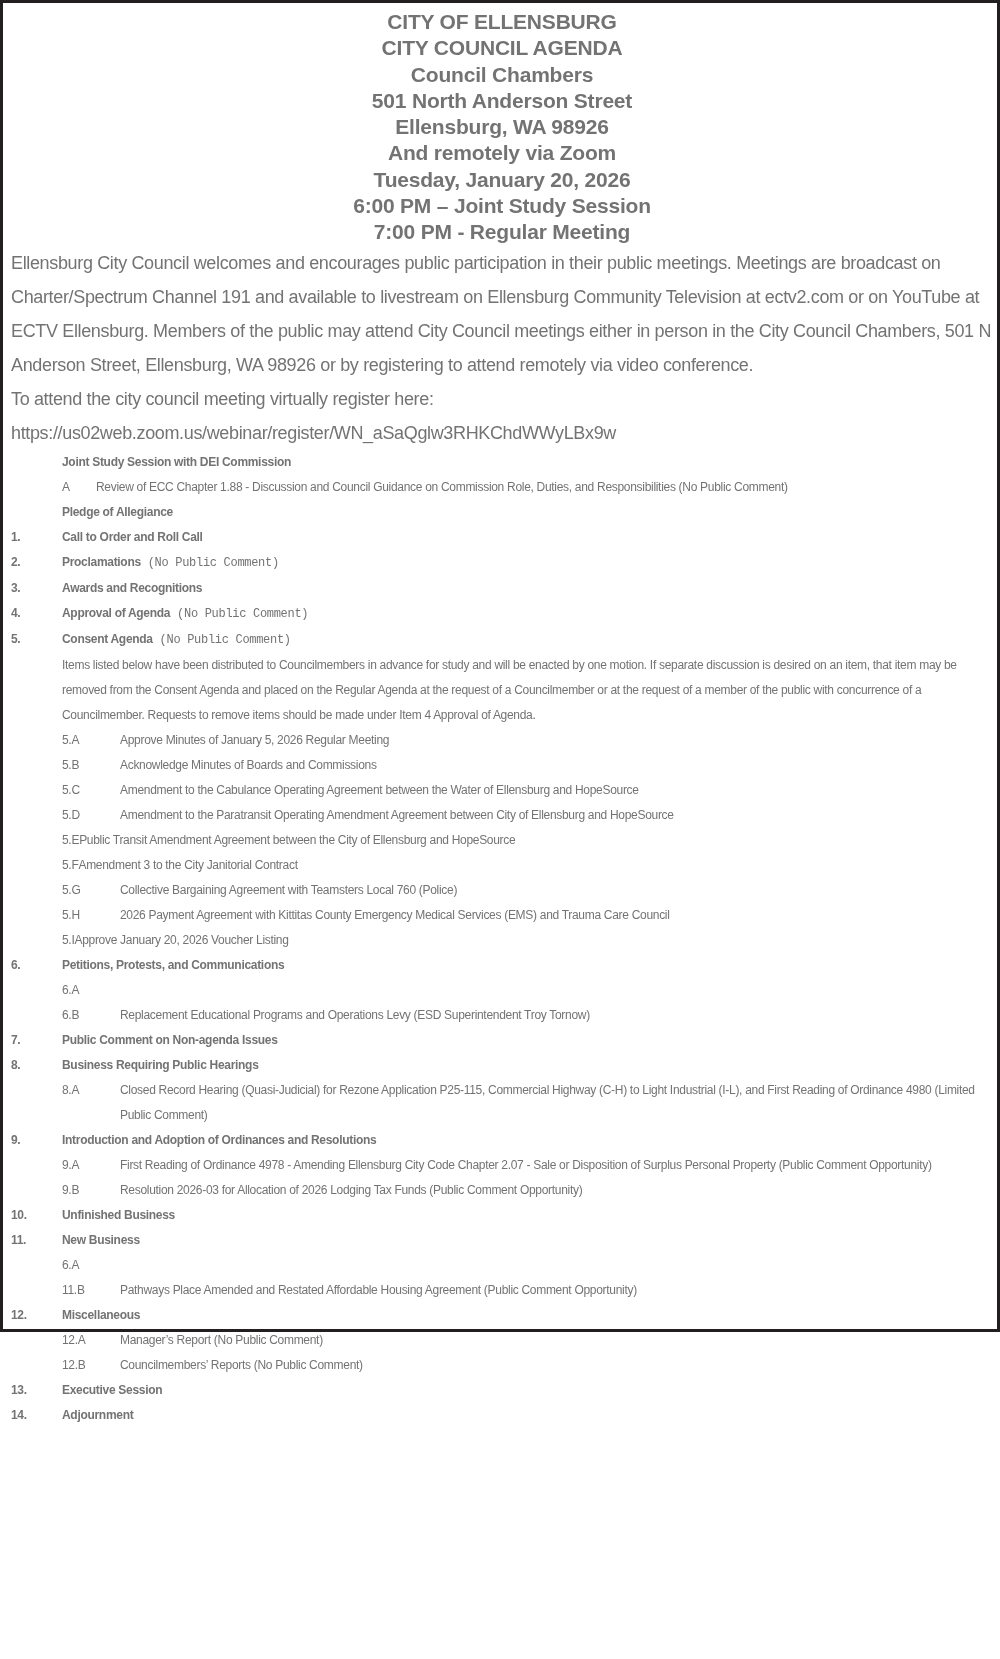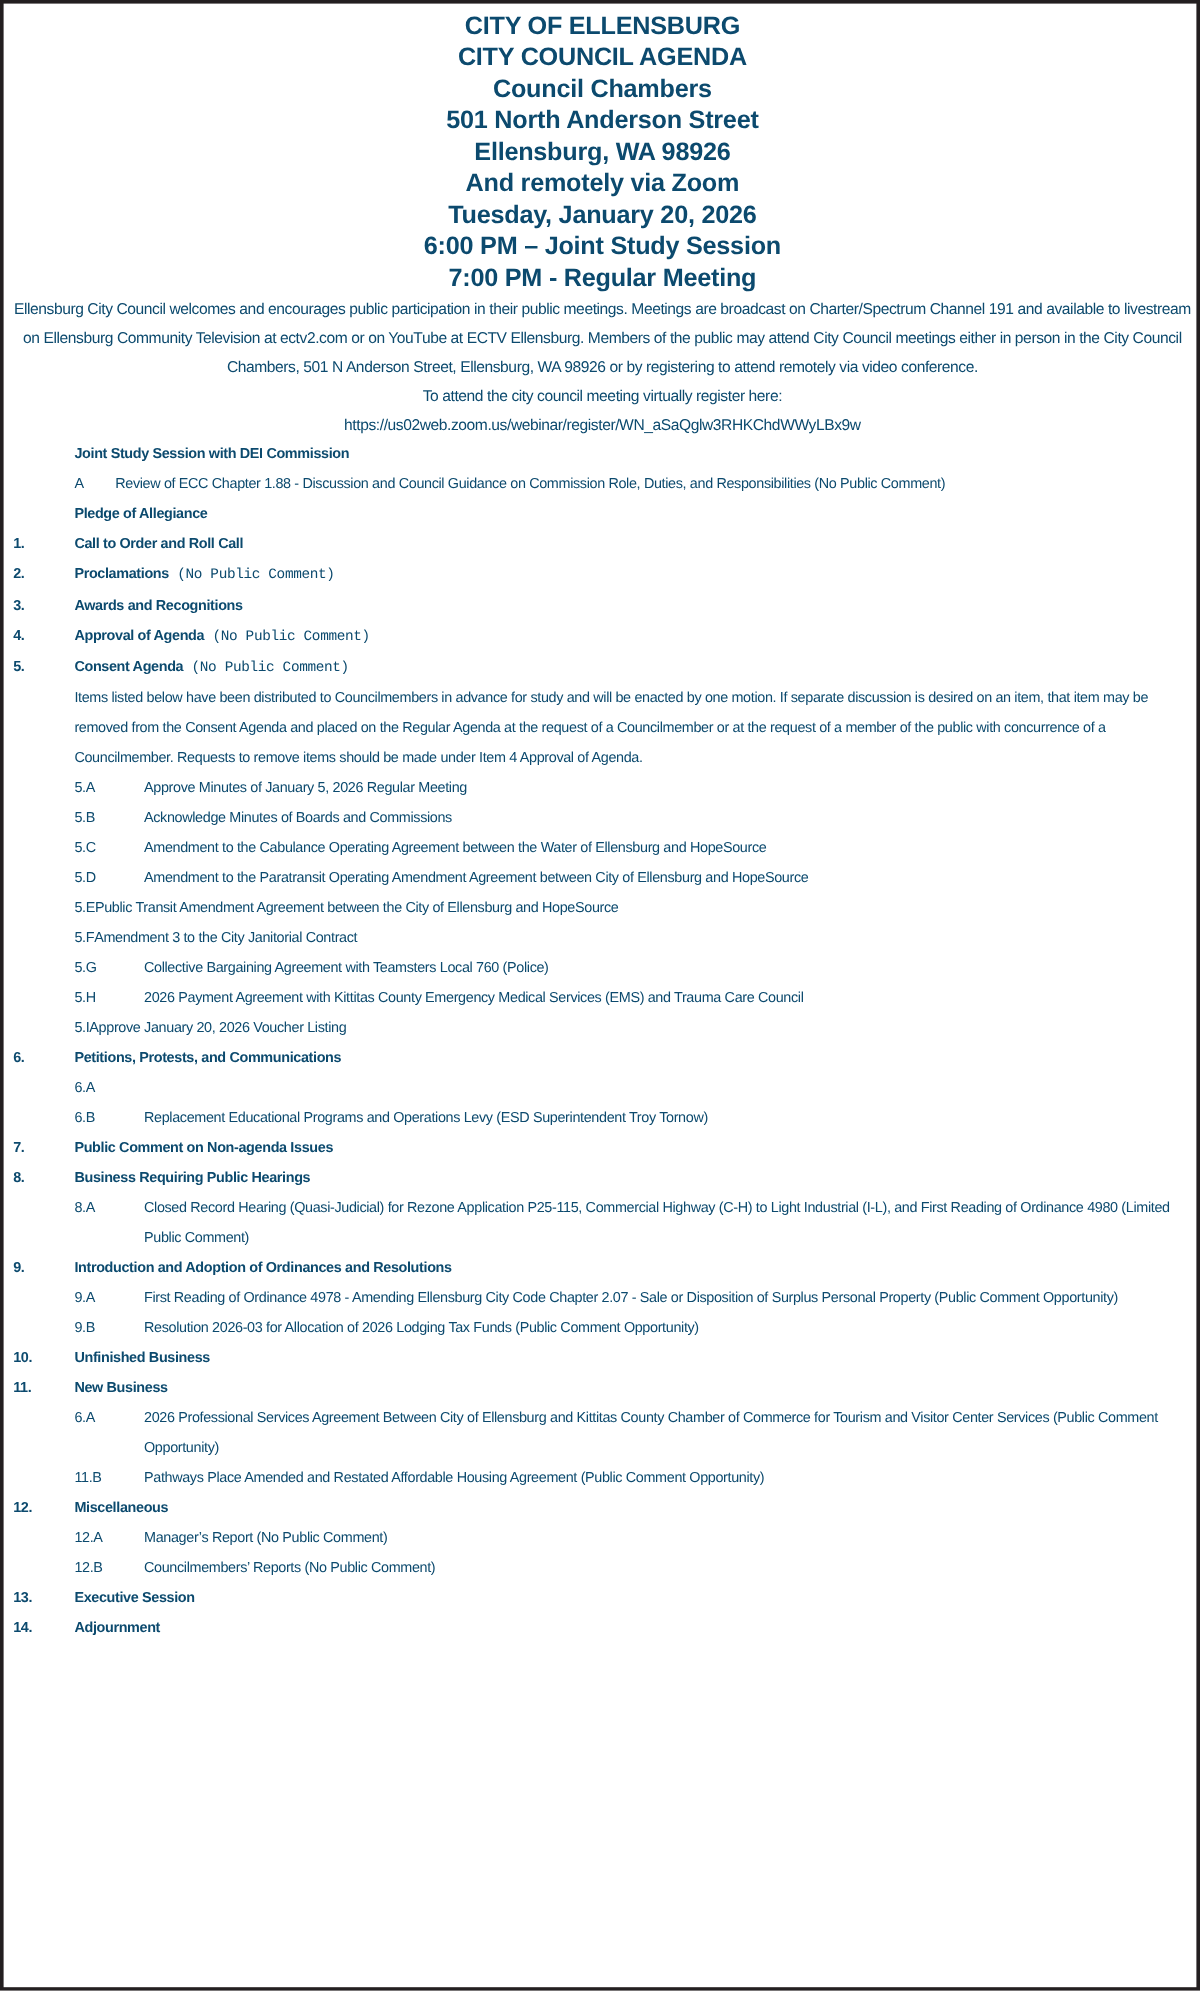--- a/index.html
+++ b/index.html
@@ -1,37 +1,36 @@
 <!DOCTYPE html>
 <html><head>
 <meta charset="utf-8">
 <style>
   html, body { margin: 0; padding: 0; background: #ffffff; }
   body { width: 1000px; height: 1659px; overflow: hidden; }
   .page {
     box-sizing: border-box;
-    width: 1000px; height: 1659px;
+    width: 1000px; height: 1332px;
     border: 3px solid #231f20;
     background: #ffffff;
-    color: #0c4a6e;
+    color: #737373;
     font-family: "Liberation Sans", sans-serif;
     padding: 6px 4px 0 8px;
     position: relative;
   }
   .header { text-align: center; }
   .header .line {
     font-weight: bold;
     font-size: 21px;
     line-height: 26.3px;
     letter-spacing: -0.2px;
   }
   .intro {
-    text-align: center;
-    font-size: 13px;
-    line-height: 24px;
+    font-size: 18px;
+    line-height: 34px;
     letter-spacing: -0.35px;
     margin-top: 0px;
   }
   .intro p { margin: 0; }
   .agenda { margin-top: 0px; font-size: 12px; line-height: 25px; letter-spacing: -0.3px; }
   .row { display: flex; }
   .num { width: 51px; flex: 0 0 51px; font-weight: bold; }
   .body { flex: 1; }
   .title { font-weight: bold; }
   .paren { font-weight: normal; font-family: Liberation Mono, monospace; }
@@ -183,21 +182,20 @@
       <span class="num">10.</span>
       <span class="body"><span class="title">Unfinished Business</span></span>
     </div>
 
     <div class="row">
       <span class="num">11.</span>
       <span class="body"><span class="title">New Business</span></span>
     </div>
     <div class="sub">
       <span class="code">6.A</span>
-      <span class="text">2026 Professional Services Agreement Between City of Ellensburg and Kittitas County Chamber of Commerce for Tourism and Visitor Center Services (Public Comment Opportunity)</span>
     </div>
     <div class="sub">
       <span class="code">11.B</span>
       <span class="text" style="padding-right:40px">Pathways Place Amended and Restated Affordable Housing Agreement (Public Comment Opportunity)</span>
     </div>
 
     <div class="row">
       <span class="num">12.</span>
       <span class="body"><span class="title">Miscellaneous</span></span>
     </div>

